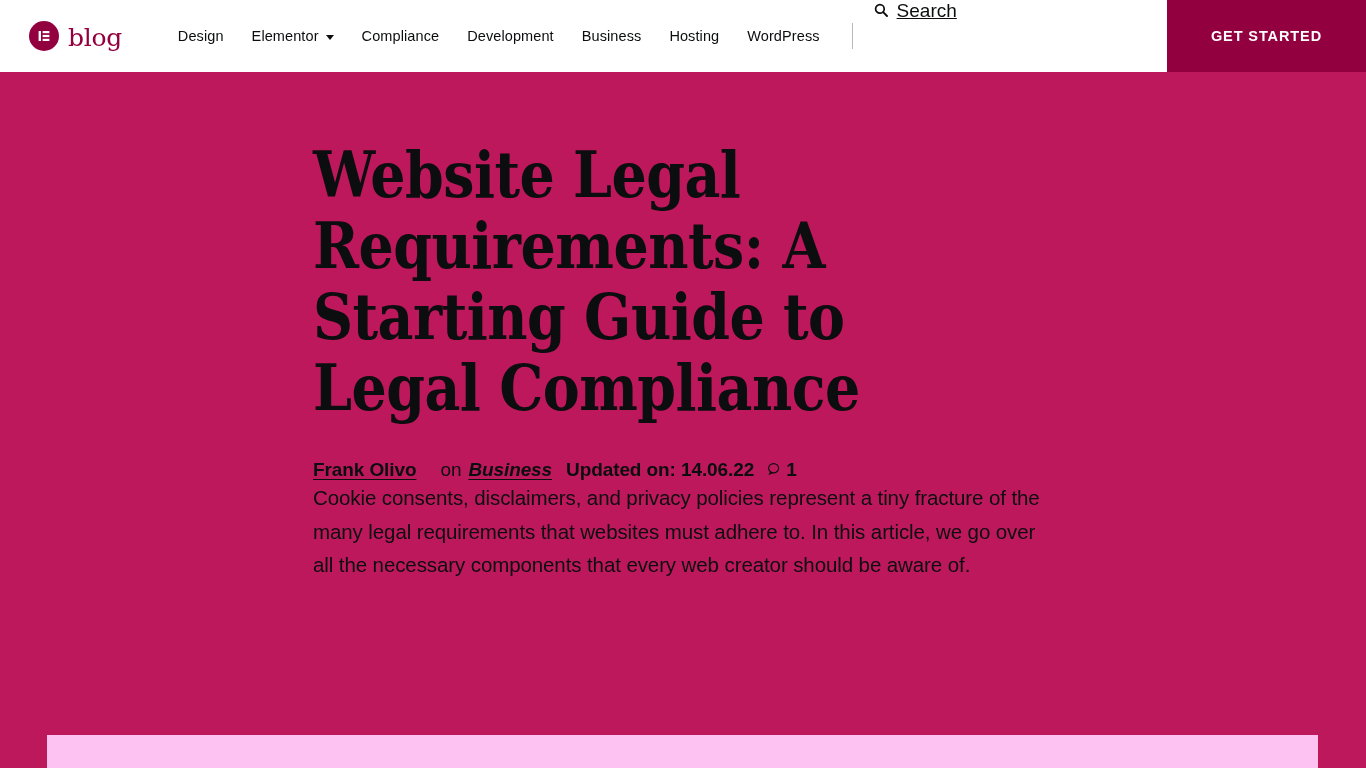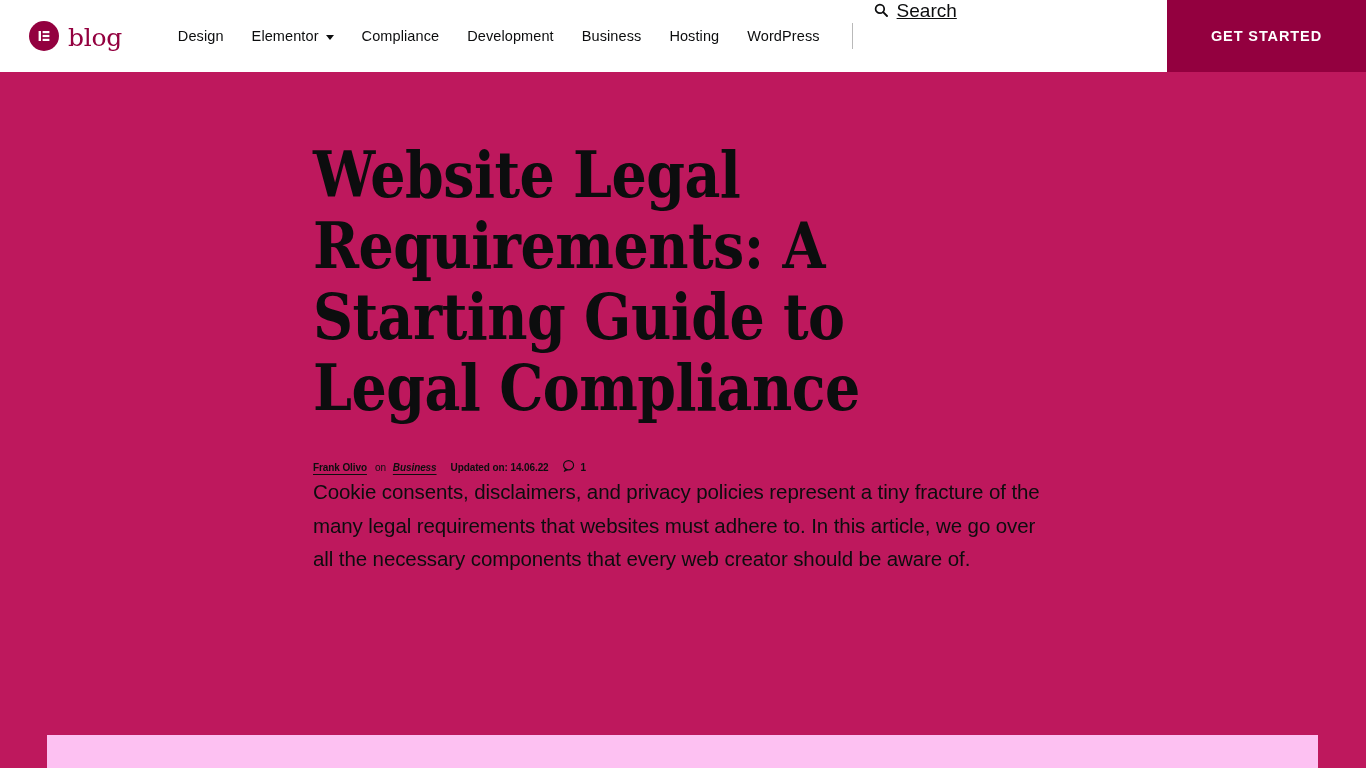--- a/index.html
+++ b/index.html
@@ -148,36 +148,36 @@
     color: #0c0d0e;
     width: 740px;
     transform: scaleX(0.88);
     transform-origin: left top;
   }
 
   .post-meta {
     margin-top: 35px;
     display: flex;
     align-items: center;
-    font-size: 10px;
+    font-size: 19px;
     color: #0c0d0e;
     letter-spacing: -0.1px;
     white-space: nowrap;
   }
 
   .meta-author {
     font-weight: 600;
     text-decoration: underline;
     text-underline-offset: 3px;
     color: #0c0d0e;
     cursor: pointer;
   }
 
   .meta-on {
-    margin: 0 7px 0 8px;
+    margin: 0 7px 0 24px;
     font-weight: 400;
   }
 
   .meta-category {
     font-weight: 600;
     font-style: italic;
     text-decoration: underline;
     text-underline-offset: 3px;
     color: #0c0d0e;
     cursor: pointer;

